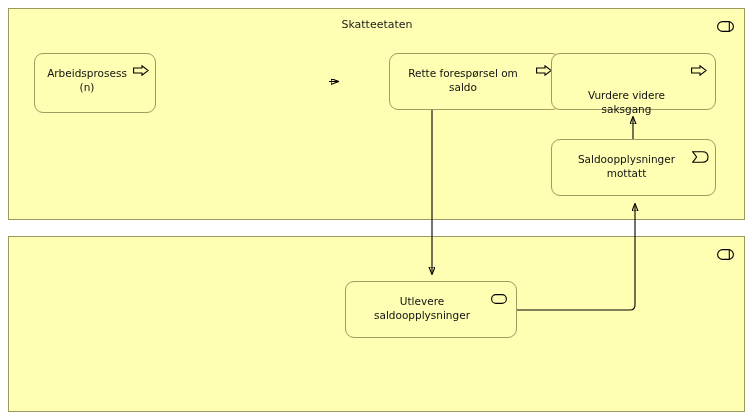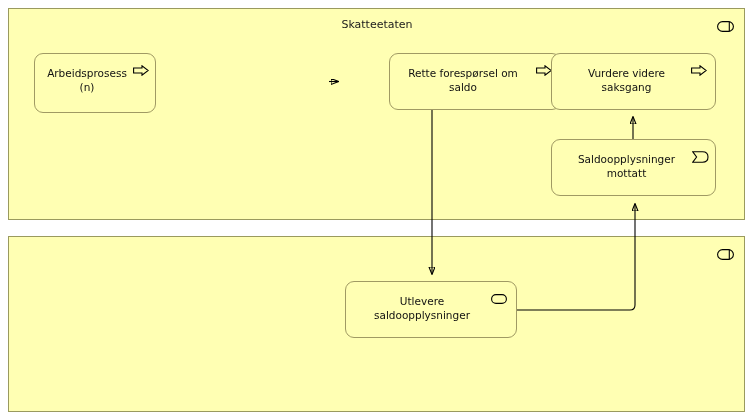--- a/index.html
+++ b/index.html
@@ -114,21 +114,21 @@
 
   <div class="node" id="node-rette-foresporsel" style="left:346px;top:53px;width:172px;height:57px;margin-left:43px;">
     <div class="node-label" style="left:10px;right:34px;">Rette forespørsel om
 saldo</div>
     <svg class="node-icon" style="top:11px;right:8px;width:16px;height:11px;" viewBox="0 0 16 11">
       <path d="M0.6,3 L9,3 L9,0.8 L15.2,5.5 L9,10.2 L9,8 L0.6,8 Z" fill="none" stroke="#000" stroke-width="1.1" stroke-linejoin="miter"></path>
     </svg>
   </div>
 
   <div class="node" id="node-vurdere-videre" style="left:551px;top:53px;width:165px;height:57px;">
-    <div class="node-label" style="left:10px;right:24px;">Vurdere videre
+    <div class="node-label" style="left:10px;right:24px;margin-top:22px;">Vurdere videre
 saksgang</div>
     <svg class="node-icon" style="top:11px;right:8px;width:16px;height:11px;" viewBox="0 0 16 11">
       <path d="M0.6,3 L9,3 L9,0.8 L15.2,5.5 L9,10.2 L9,8 L0.6,8 Z" fill="none" stroke="#000" stroke-width="1.1" stroke-linejoin="miter"></path>
     </svg>
   </div>
 
   <div class="node" id="node-saldoopplysninger-mottatt" style="left:551px;top:139px;width:165px;height:57px;">
     <div class="node-label" style="left:8px;right:22px;">Saldoopplysninger
 mottatt</div>
     <svg class="node-icon" style="top:11px;right:6px;width:17px;height:12px;" viewBox="0 0 17 12">

